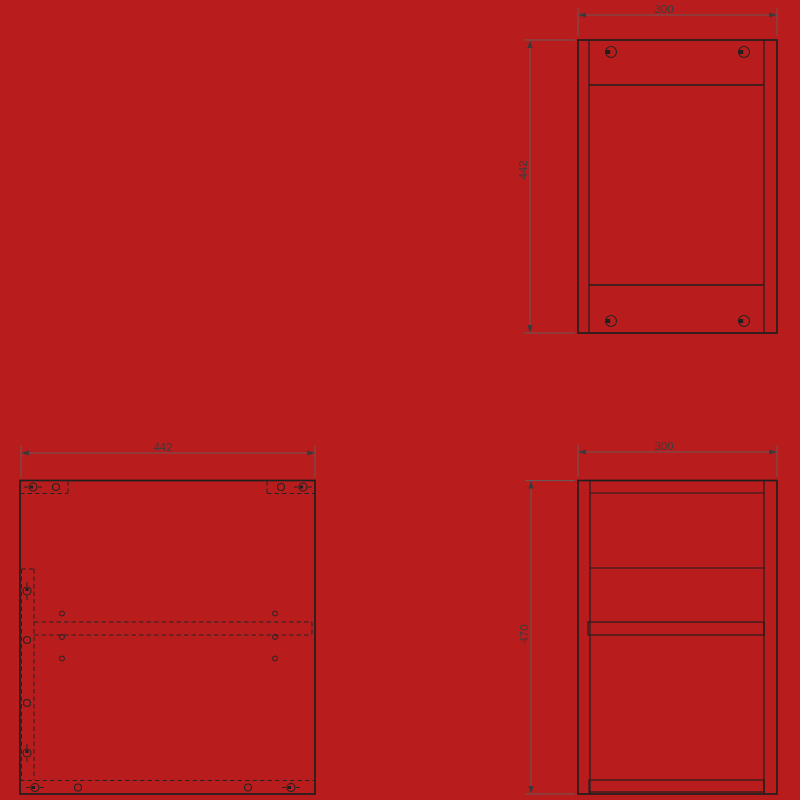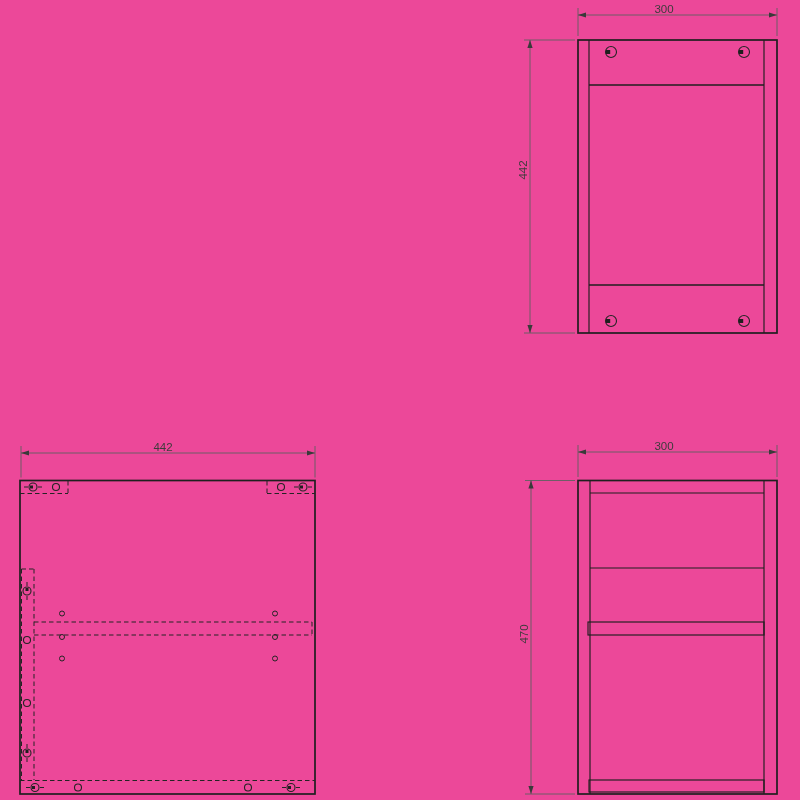--- a/index.html
+++ b/index.html
@@ -1,16 +1,16 @@
 <!DOCTYPE html>
 <html><head>
 <meta charset="utf-8">
 <style>
   html,body{margin:0;padding:0;background:#ffffff;}
-  .canvas{position:relative;width:800px;height:800px;background:#ec4899;overflow:hidden;
+  .canvas{position:relative;width:800px;height:800px;background:#b91c1c;overflow:hidden;
           font-family:"Liberation Sans",sans-serif;}
   svg{display:block;}
   
   .ol   {stroke:#1f1f1f;stroke-width:1.7;fill:none;}
   .l    {stroke:#1f1f1f;stroke-width:1.15;fill:none;}
   .lm   {stroke:#1f1f1f;stroke-width:1.35;fill:none;}
   .dash {stroke:#242424;stroke-width:1;fill:none;stroke-dasharray:4.5 3;}
   .hole {stroke:#242424;stroke-width:1.1;fill:none;}
   .pin  {stroke:#242424;stroke-width:1;fill:none;}
   .dim  {stroke:#616161;stroke-width:0.9;fill:none;}

